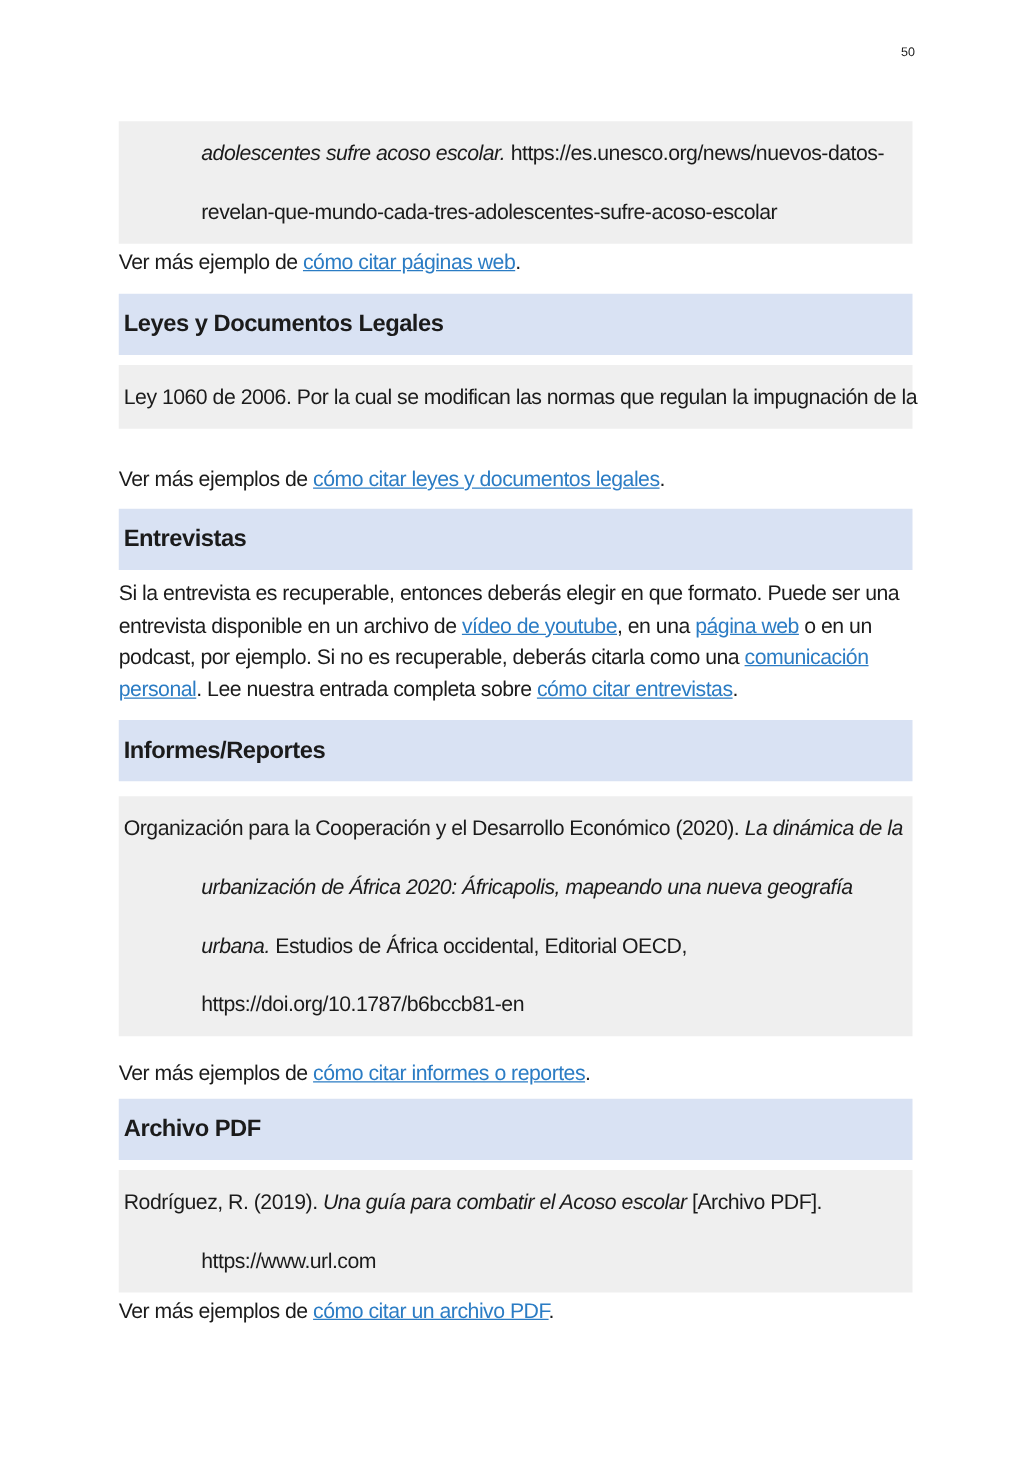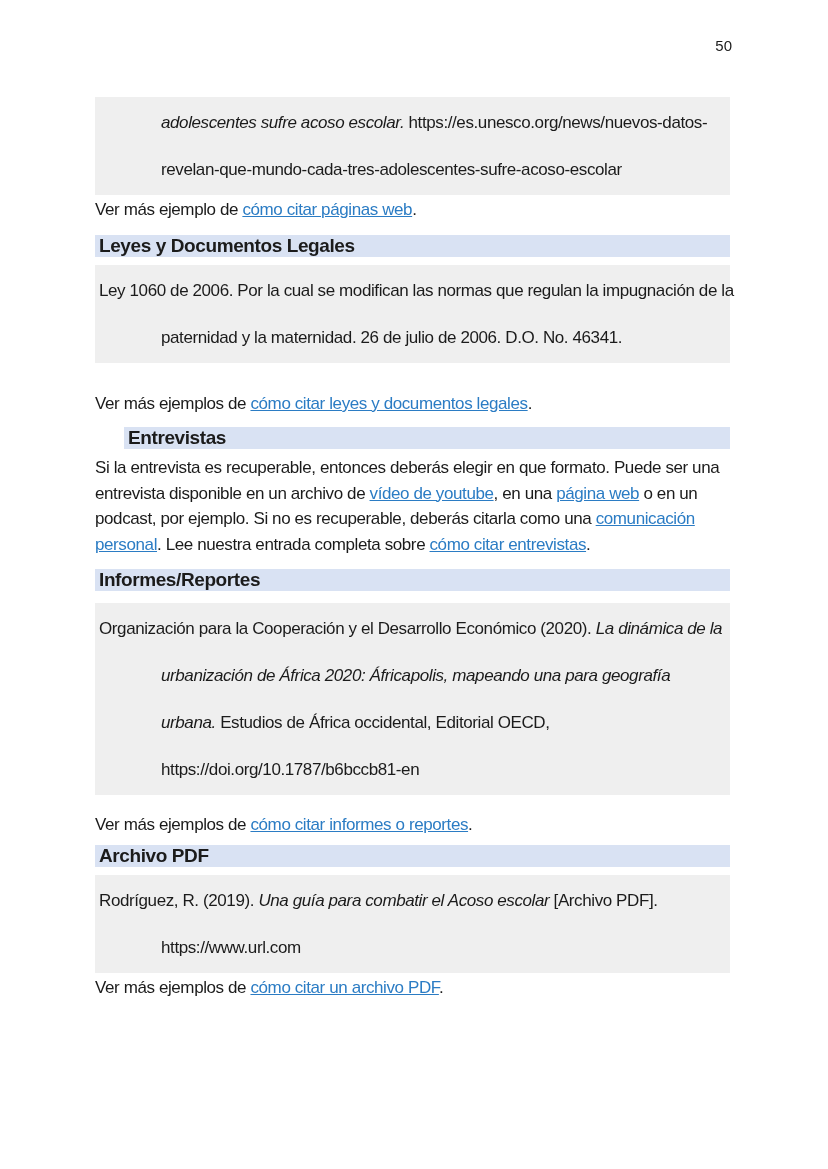--- a/index.html
+++ b/index.html
@@ -17,21 +17,21 @@
     background: #ffffff;
     overflow: hidden;
     font-family: "Liberation Sans", "DejaVu Sans", sans-serif;
     color: var(--text);
     letter-spacing: -0.4px;
   }
   .pagenum {
     position: absolute;
     top: 37px;
     right: 96px;
-    font-size: 15px;
+    font-size: 10px;
     letter-spacing: 0;
   }
   .content {
     padding: 97px 98px 0 95px;
   }
   .box {
     background: var(--box-bg);
     padding: 2px 4px 2px 4px;
   }
   .box .line {
@@ -49,29 +49,29 @@
   .vermas-2 { margin-top: 28px; }
   .vermas-3 { margin-top: 17px; }
   .vermas-4 { margin-top: 2px; }
   a.link {
     color: var(--link);
     text-decoration: underline;
     cursor: pointer;
   }
   .section-header {
     background: var(--header-bg);
-    height: 22px;
+    height: 49px;
     display: flex;
     align-items: center;
     font-size: 19px;
     font-weight: 700;
     padding-left: 4px;
   }
   .hdr-1 { margin-top: 12px; }
-  .hdr-2 { margin-top: 10px; margin-left: 29px; }
+  .hdr-2 { margin-top: 10px; }
   .hdr-3 { margin-top: 12px; }
   .hdr-4 { margin-top: 7px; }
   .box-1 { margin-top: 0; }
   .box-2 { margin-top: 8px; }
   .box-3 { margin-top: 12px; }
   .box-4 { margin-top: 8px; }
   .para {
     margin-top: 6px;
     font-size: 17px;
     line-height: 25.5px;
@@ -90,35 +90,34 @@
       <div class="line indent"><span class="it">adolescentes sufre acoso escolar.</span><span> https://es.unesco.org/news/nuevos-datos-</span></div>
       <div class="line indent"><span>revelan-que-mundo-cada-tres-adolescentes-sufre-acoso-escolar</span></div>
     </div>
     <p class="vermas vermas-1"><span>Ver más ejemplo de </span><a class="link">cómo citar páginas web</a><span>.</span></p>
 
     <div class="section-header hdr-1">
         <span>Leyes y Documentos Legales</span>
       </div>
     <div class="box box-2">
       <div class="line"><span>Ley 1060 de 2006. Por la cual se modifican las normas que regulan la impugnación de la</span></div>
-      <div class="line indent"><span>paternidad y la maternidad. 26 de julio de 2006. D.O. No. 46341.</span></div>
     </div>
     <p class="vermas vermas-2"><span>Ver más ejemplos de </span><a class="link">cómo citar leyes y documentos legales</a><span>.</span></p>
 
     <div class="section-header hdr-2">
         <span>Entrevistas</span>
       </div>
     <p class="para"><span>Si la entrevista es recuperable, entonces deberás elegir en que formato. Puede ser una entrevista disponible en un archivo de </span><a class="link">vídeo de youtube</a><span>, en una </span><a class="link">página web</a><span> o en un podcast, por ejemplo. Si no es recuperable, deberás citarla como una </span><a class="link">comunicación personal</a><span>. Lee nuestra entrada completa sobre </span><a class="link">cómo citar entrevistas</a><span>.</span></p>
 
     <div class="section-header hdr-3">
         <span>Informes/Reportes</span>
       </div>
     <div class="box box-3">
       <div class="line"><span>Organización para la Cooperación y el Desarrollo Económico (2020). </span><span class="it">La dinámica de la</span></div>
-      <div class="line indent"><span class="it">urbanización de África 2020: Áfricapolis, mapeando una para geografía</span></div>
+      <div class="line indent"><span class="it">urbanización de África 2020: Áfricapolis, mapeando una nueva geografía</span></div>
       <div class="line indent"><span class="it">urbana.</span><span> Estudios de África occidental, Editorial OECD,</span></div>
       <div class="line indent"><span>https://doi.org/10.1787/b6bccb81-en</span></div>
     </div>
     <p class="vermas vermas-3"><span>Ver más ejemplos de </span><a class="link">cómo citar informes o reportes</a><span>.</span></p>
 
     <div class="section-header hdr-4">
         <span>Archivo PDF</span>
       </div>
     <div class="box box-4">
       <div class="line"><span>Rodríguez, R. (2019). </span><span class="it">Una guía para combatir el Acoso escolar</span><span> [Archivo PDF].</span></div>

